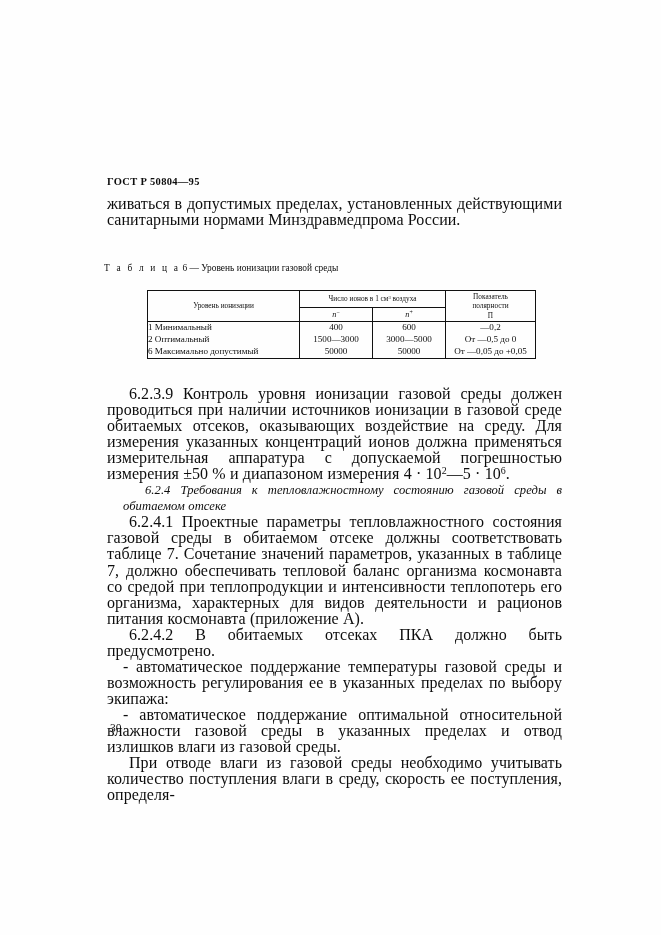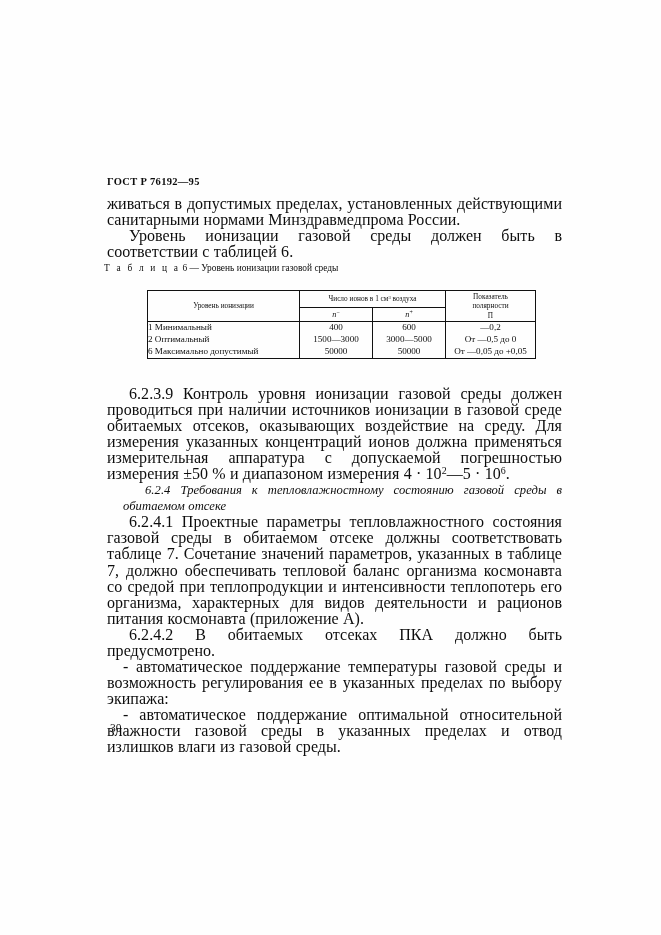--- a/index.html
+++ b/index.html
@@ -137,25 +137,24 @@
     top: 722px;
     font-size: 11.5px;
     text-align: right;
   }
 </style>
 </head>
 <body>
 
 <div class="page">
 
-  <div class="running-head">ГОСТ Р 76192—95</div>
+  <div class="running-head">ГОСТ Р 50804—95</div>
 
   <div class="content">
     <p class="noindent">живаться в допустимых пределах, установленных действующими санитарными нормами Минздравмедпрома России.</p>
-    <p class="indent">Уровень ионизации газовой среды должен быть в соответствии с таблицей 6.</p>
   </div>
 
   <div class="tbl-caption">
     <span class="spaced">Т а б л и ц а</span><span> 6 — </span><span>Уровень ионизации газовой среды</span>
   </div>
 
   <div class="tbl-wrap">
     <table class="data">
       <colgroup>
         <col class="col1">
@@ -211,17 +210,18 @@
     <p class="indent sec-italic"><span>6.2.4 </span><span>Требования к тепловлажностному состоянию газовой среды в обитаемом отсеке</span></p>
 
     <p class="indent">6.2.4.1 Проектные параметры тепловлажностного состояния газовой среды в обитаемом отсеке должны соответствовать таблице 7. Сочетание значений параметров, указанных в таблице 7, должно обеспечивать тепловой баланс организма космонавта со средой при теплопродукции и интенсивности теплопотерь его организма, характерных для видов деятельности и рационов питания космонавта (приложение А).</p>
 
     <p class="indent">6.2.4.2 В обитаемых отсеках ПКА должно быть предусмотрено.</p>
 
     <p class="hang">- автоматическое поддержание температуры газовой среды и возможность регулирования ее в указанных пределах по выбору экипажа:</p>
 
     <p class="hang">- автоматическое поддержание оптимальной относительной влажности газовой среды в указанных пределах и отвод излишков влаги из газовой среды.</p>
 
+    <p class="indent">При отводе влаги из газовой среды необходимо учитывать количество поступления влаги в среду, скорость ее поступления, определя-</p>
   </div>
 
   <div class="folio">30</div>
 
 </div>
 
 </body></html>

